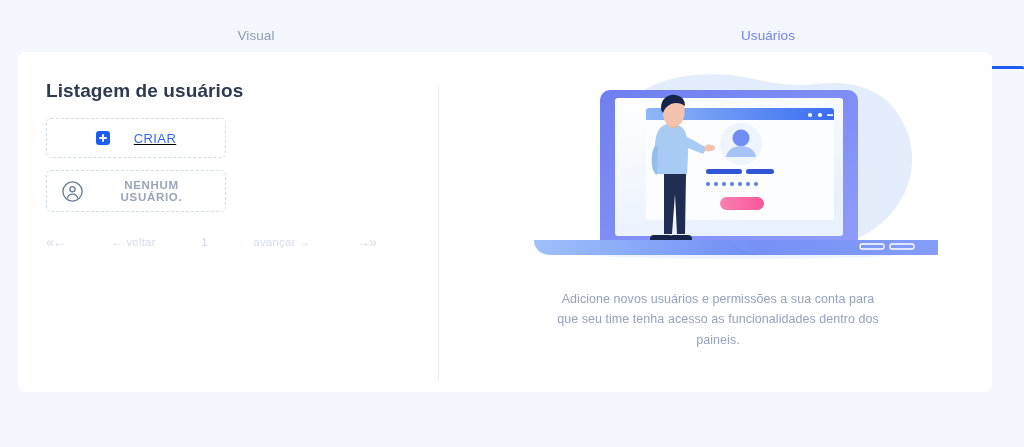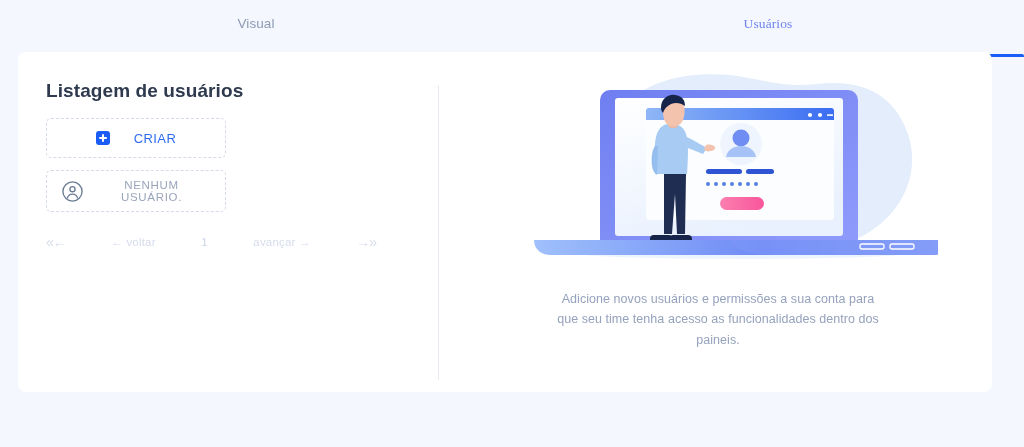--- a/index.html
+++ b/index.html
@@ -12,41 +12,41 @@
 
   body {
     background: #f4f7fd;
     font-family: "Liberation Sans", sans-serif;
     -webkit-font-smoothing: antialiased;
   }
 
   
   .tabbar {
     position: absolute;
-    top: 4px; left: 0;
+    top: 16px; left: 0;
     width: 1024px;
     height: 53px;
     display: flex;
     align-items: flex-end;
   }
   .tab {
     flex: 1 1 0;
     height: 53px;
     display: flex;
     align-items: center;
     justify-content: center;
     position: relative;
     font-size: 13.5px;
     color: #8e9bb3;
     letter-spacing: .1px;
     padding-bottom: 14px;
     cursor: pointer;
     user-select: none;
   }
-  .tab.active { color: #6f83ef; font-family: Liberation Serif, serif; }
+  .tab.active { color: #6f83ef; }
   .tab.active::after {
     content: "";
     position: absolute;
     left: 0; right: 0; bottom: 0;
     height: 3px;
     background: #1a5cf5;
     border-radius: 2px 2px 0 0;
   }
 
   
@@ -98,20 +98,21 @@
 
   .create-box {
     height: 40px;
     justify-content: center;
     cursor: pointer;
   }
   .create-inner {
     display: flex;
     align-items: center;
     gap: 24px;
+    text-decoration: underline;
   }
   .plus-badge {
     width: 14px;
     height: 14px;
     border-radius: 3px;
     background: #1a5cf5;
     position: relative;
     flex: none;
   }
   .plus-badge::before, .plus-badge::after {
@@ -127,20 +128,21 @@
     color: #2f6bf0;
     letter-spacing: .4px;
   }
 
   .empty-box {
     height: 42px;
     margin-top: 12px;
     padding: 0 14px;
     justify-content: space-between;
     gap: 16px;
+    font-weight: bold;
   }
   .avatar-ring {
     width: 23px; height: 23px;
     flex: none;
     color: #6b7c95;
   }
   .empty-label {
     font-size: 11.5px;
     color: #9aa5ba;
     letter-spacing: .7px;

